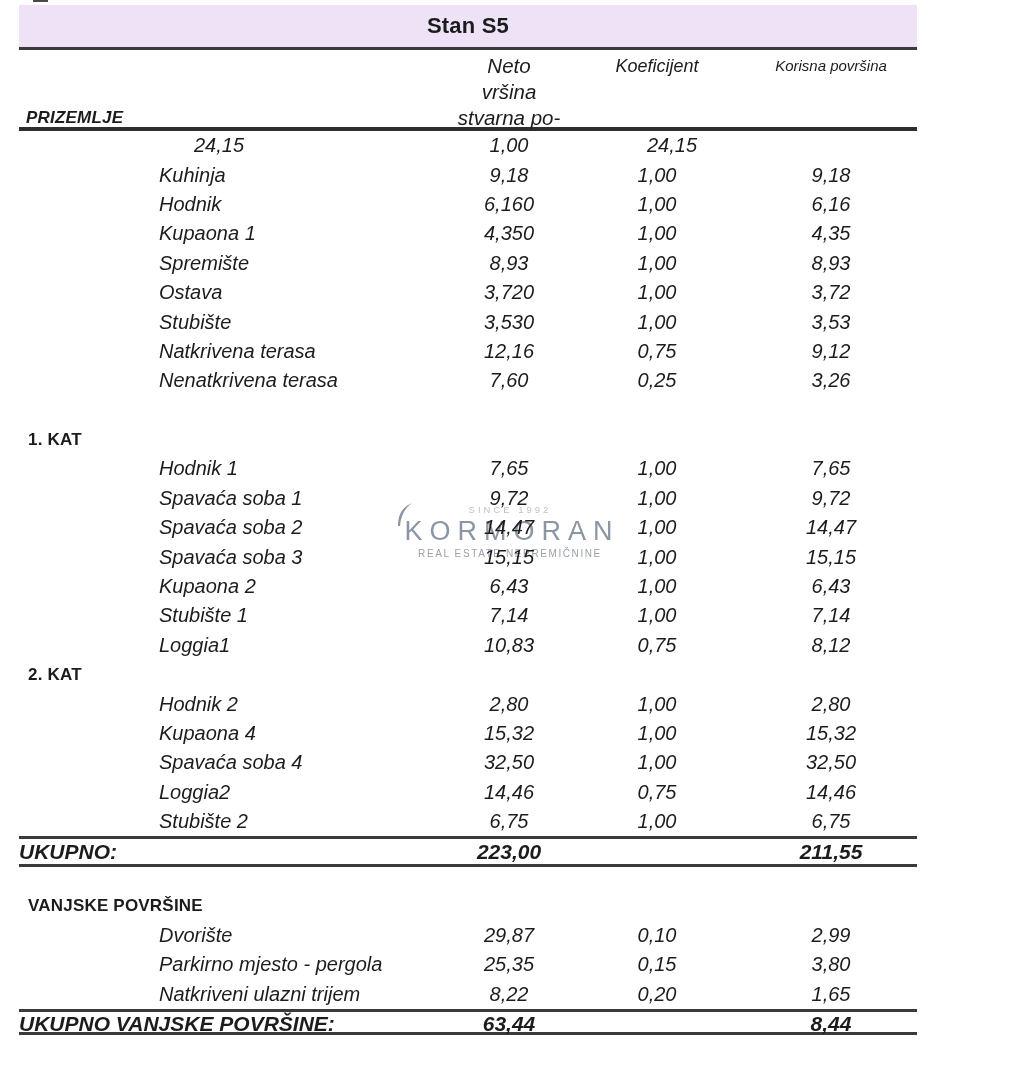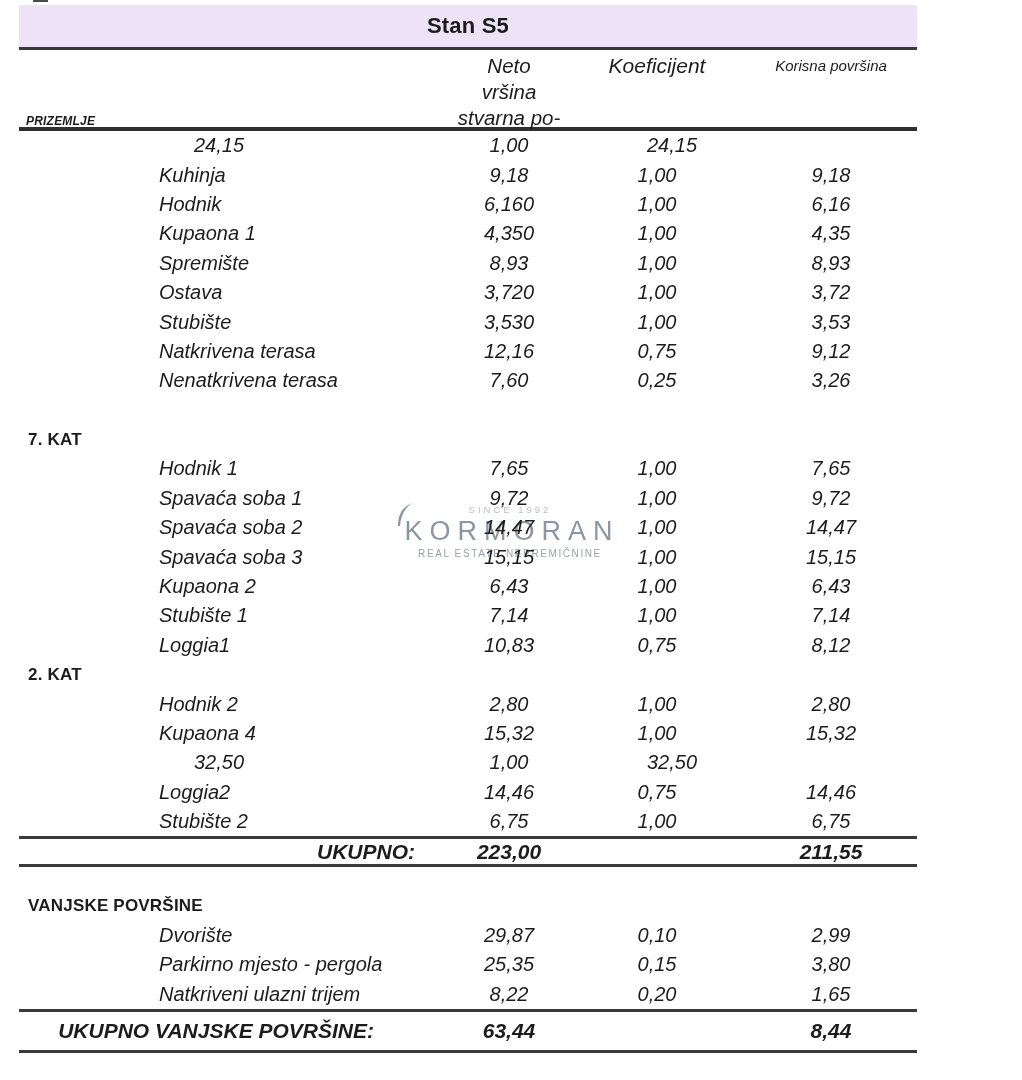--- a/index.html
+++ b/index.html
@@ -19,47 +19,47 @@
     border-bottom:3px solid var(--line, #3a3a3a);
     display:flex; align-items:center; justify-content:center;
     font-weight:bold; font-size:22px; letter-spacing:0.2px;
   }
 
   .grid { display:grid; grid-template-columns:400px 180px 116px 202px;font-style:italic; }
 
   .thead { height:81px; border-bottom:4px solid #2e2e2e; }
   .thead > div { grid-row:1; }
   .h-neto    { grid-column:2; text-align:center; font-size:20.5px; line-height:26px; padding-top:3px; }
-  .h-koef    { grid-column:3; text-align:center; font-size:21px; line-height:26px; padding-top:3px; }
+  .h-koef    { grid-column:3; text-align:center; font-size:18px; line-height:26px; padding-top:3px; }
   .h-korisna { grid-column:4; text-align:center; font-size:15px; line-height:26px; padding-top:3px; padding-left:30px; }
-  .h-section { grid-column:1; align-self:end; padding:0 0 3px 7px; font-weight:bold; font-size:12px; letter-spacing:0.2px; }
+  .h-section { grid-column:1; align-self:end; padding:0 0 3px 7px; font-weight:bold; font-size:17px; letter-spacing:0.2px; }
 
   .row { height:29.4px; align-items:center; }
   .row .cell { font-size:20px; white-space:nowrap; }
   .cell.label { padding-left:140px; }
   .cell.num { text-align:center; }
   .cell.korisna { padding-left:30px; }
 
   .spacer { height:29.4px; }
 
   .sec-heading {
     height:29.4px; display:flex; align-items:center;
     padding-left:9px; font-weight:bold; font-size:17px; letter-spacing:0.2px;
   }
   .sec-heading.outdoor { margin-top:24px; }
 
   .total-row {
     border-top:3px solid var(--line, #3a3a3a);
     border-bottom:3px solid var(--line, #3a3a3a);
     height:31px; align-items:center; font-weight:bold;
   }
-  .total-row .t-label { font-size:21px; text-align:right; padding-right:4px; white-space:nowrap; }
+  .total-row .t-label { font-size:21px; text-align:left; padding-right:4px; white-space:nowrap; }
   .total-row .t-num { font-size:21px; text-align:center; }
   .total-row .t-korisna { padding-left:30px; }
-  .total-row.outdoor-total { height:44px; }
+  .total-row.outdoor-total { height:26px; }
   .total-row.outdoor-total .t-label { padding-right:45px; }
 
   .watermark {
     position:absolute; left:399px; top:504px; width:222px;
     text-align:center; z-index:0; pointer-events:none;
   }
   .wm-since  { font-size:9.5px; letter-spacing:3px; color:#bcc1c8; white-space:nowrap; }
   .wm-brand  {
     position:relative; display:inline-block; margin-top:1px; padding-left:4px;
     font-size:27px; letter-spacing:7px; color:var(--watermark-brand, #8c95a3);
@@ -154,21 +154,21 @@
       <div class="row grid">
         <div class="cell label">Nenatkrivena terasa</div>
         <div class="cell num">7,60</div>
         <div class="cell num">0,25</div>
         <div class="cell num korisna">3,26</div>
       </div>
     </div>
 
   <div class="spacer"></div>
 
-  <div class="sec-heading">7. KAT</div>
+  <div class="sec-heading">1. KAT</div>
   <div>
       <div class="row grid">
         <div class="cell label">Hodnik 1</div>
         <div class="cell num">7,65</div>
         <div class="cell num">1,00</div>
         <div class="cell num korisna">7,65</div>
       </div>
       <div class="row grid">
         <div class="cell label">Spavaća soba 1</div>
         <div class="cell num">9,72</div>
@@ -215,20 +215,21 @@
         <div class="cell num">1,00</div>
         <div class="cell num korisna">2,80</div>
       </div>
       <div class="row grid">
         <div class="cell label">Kupaona 4</div>
         <div class="cell num">15,32</div>
         <div class="cell num">1,00</div>
         <div class="cell num korisna">15,32</div>
       </div>
       <div class="row grid">
+        <div class="cell label">Spavaća soba 4</div>
         <div class="cell num">32,50</div>
         <div class="cell num">1,00</div>
         <div class="cell num korisna">32,50</div>
       </div>
       <div class="row grid">
         <div class="cell label">Loggia2</div>
         <div class="cell num">14,46</div>
         <div class="cell num">0,75</div>
         <div class="cell num korisna">14,46</div>
       </div>

